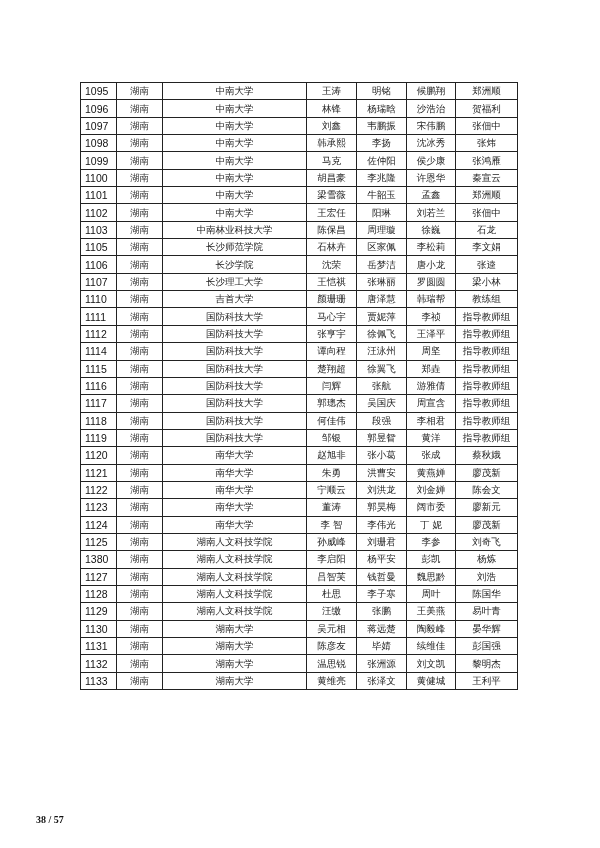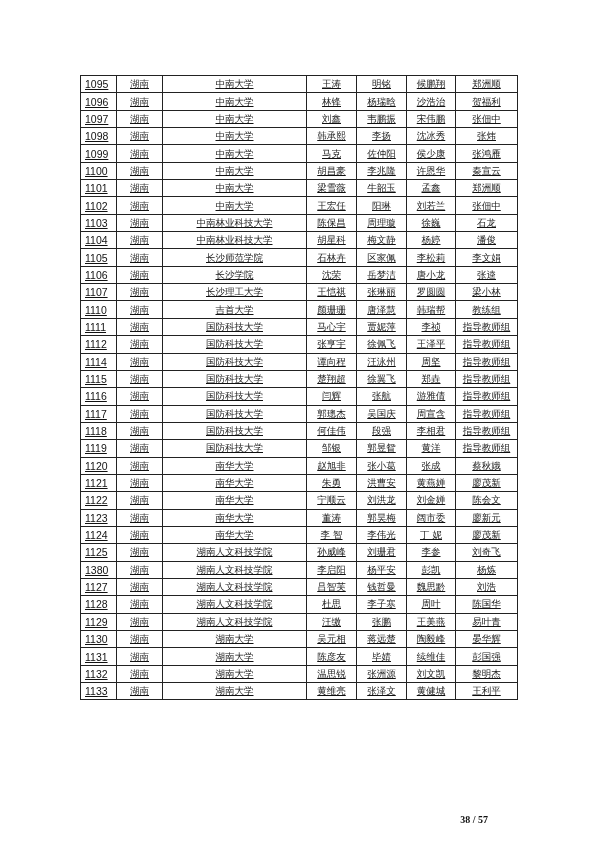--- a/index.html
+++ b/index.html
@@ -1,22 +1,22 @@
 <!DOCTYPE html>
 <html><head>
 <meta charset="utf-8">
 <style>
   html, body { margin:0; padding:0; background:#ffffff; }
   body { width:600px; height:848px; position:relative; overflow:hidden; font-family:"DejaVu Sans", sans-serif; color:#111; }
-  #tbl { position:absolute; left:80px; top:75px; width:437px; border-collapse:collapse; table-layout:fixed;text-decoration:underline; }
+  #tbl { position:absolute; left:80px; top:82px; width:437px; border-collapse:collapse; table-layout:fixed; }
   #tbl td { border:1px solid #222; height:16.35px; padding:0; font-size:9.5px; line-height:16px; text-align:center; white-space:nowrap; overflow:hidden; color:#222; }
   #tbl td.no { font-family:"Liberation Sans", sans-serif; font-size:10.5px; text-align:left; padding-left:4px; color:#111; }
   #tbl td.prov { color:#333; }
   #tbl { border:1.5px solid #111; }
-  .pagenum { position:absolute; top:814px; left:0; width:488px; text-align:right; font-family:"Liberation Serif", serif; font-weight:bold; font-size:10px; color:#111; }
+  .pagenum { position:absolute; top:814px; left:0; width:488px; text-align:left; font-family:"Liberation Serif", serif; font-weight:bold; font-size:10px; color:#111;padding-left:36px; }
 </style>
 </head>
 <body>
 
 <table id="tbl">
   <colgroup>
     <col style="width:36px">
     <col style="width:46px">
     <col style="width:144px">
     <col style="width:50px">
@@ -100,29 +100,20 @@
       <tr>
         <td class="no">1103</td>
         <td class="prov">湖南</td>
         <td>中南林业科技大学</td>
         <td>陈保昌</td>
         <td>周理璇</td>
         <td>徐巍</td>
         <td>石龙</td>
       </tr>
       <tr>
-        <td class="no">1104</td>
-        <td class="prov">湖南</td>
-        <td>中南林业科技大学</td>
-        <td>胡星科</td>
-        <td>梅文静</td>
-        <td>杨婷</td>
-        <td>潘俊</td>
-      </tr>
-      <tr>
         <td class="no">1105</td>
         <td class="prov">湖南</td>
         <td>长沙师范学院</td>
         <td>石林卉</td>
         <td>区家佩</td>
         <td>李松莉</td>
         <td>李文娟</td>
       </tr>
       <tr>
         <td class="no">1106</td>

